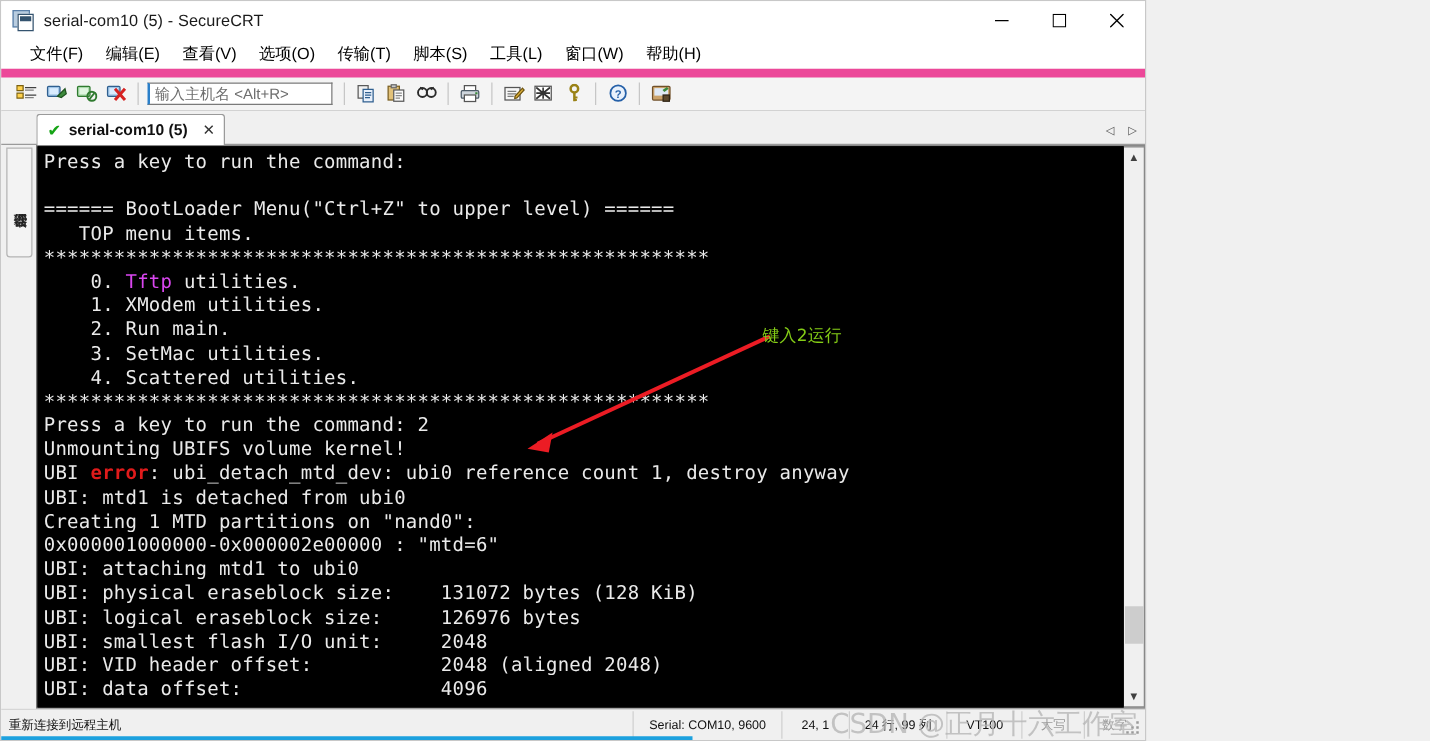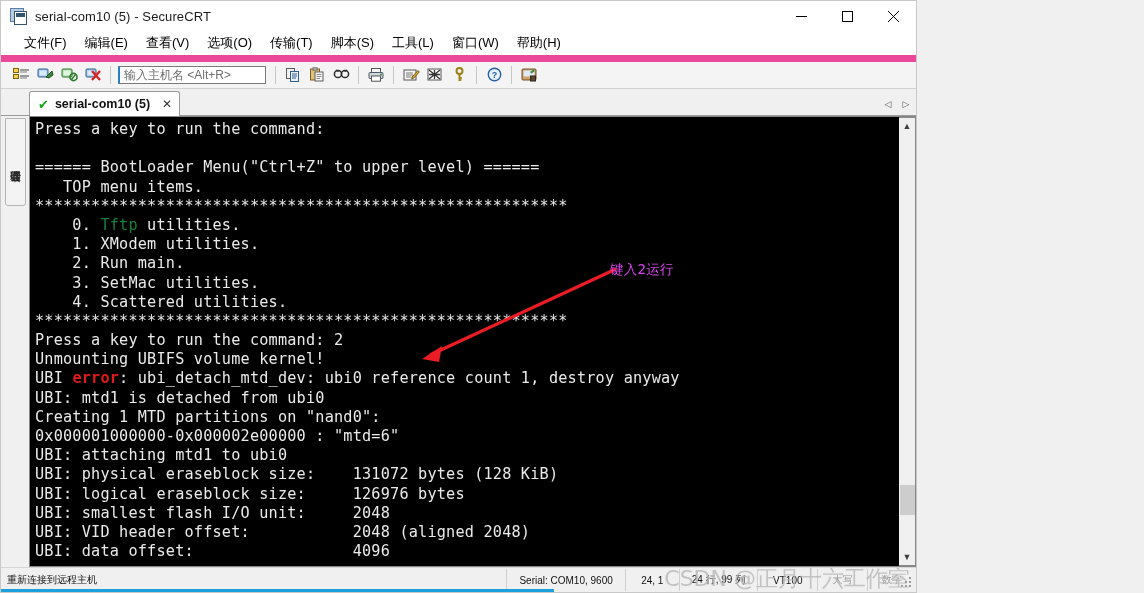--- a/index.html
+++ b/index.html
@@ -61,26 +61,26 @@
               line-height:1;white-space:nowrap;}
 
   
   .termwrap{flex:1 1 auto;display:flex;min-width:0;border:1px solid #888;border-right:none;
             background:#000;margin-right:0;box-sizing:border-box;}
   .terminal{flex:1 1 auto;background:#000000;overflow:hidden;position:relative;
             font-family:"DejaVu Sans Mono","Liberation Mono",monospace;
             font-size:15.2px;line-height:19.2px;padding:3px 0 0 5px;letter-spacing:0.2px;}
   .tline{white-space:pre;color:#e8e8e8;height:19.2px;}
   .c-white{color:#eaeaea;}
-  .c-blue{color:#15803d;margin-top:39px;}
+  .c-blue{color:#d946ef;margin-top:39px;}
   .c-orange{color:#f08c1a;}
   .c-red{color:#e01b1b;font-weight:bold;}
 
   
-  .anno-label{position:absolute;color:#d946ef;font-size:13.5px;font-family:"DejaVu Sans",sans-serif;white-space:nowrap;}
+  .anno-label{position:absolute;color:#84cc16;font-size:13.5px;font-family:"DejaVu Sans",sans-serif;white-space:nowrap;}
   .anno-svg{position:absolute;left:0;top:0;pointer-events:none;}
 
   
   .vscroll{width:17px;flex:0 0 auto;background:#f0f0f0;border:1px solid #888;border-left:none;
            display:flex;flex-direction:column;align-items:center;box-sizing:border-box;}
   .sbbtn{width:15px;height:16px;display:flex;align-items:center;justify-content:center;font-size:9px;color:#404040;}
   .sbtrack{flex:1 1 auto;width:15px;position:relative;}
   .sbthumb{position:absolute;left:0;width:15px;height:30px;background:#cdcdcd;}
 
   

